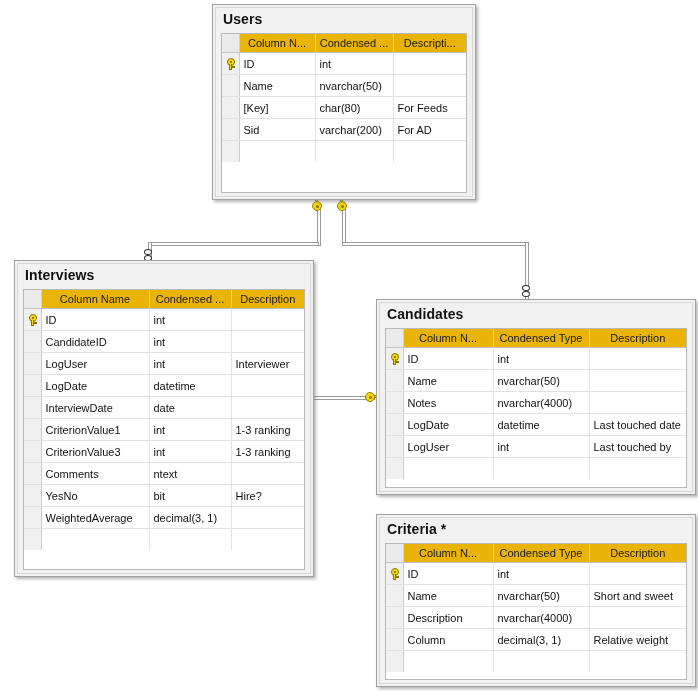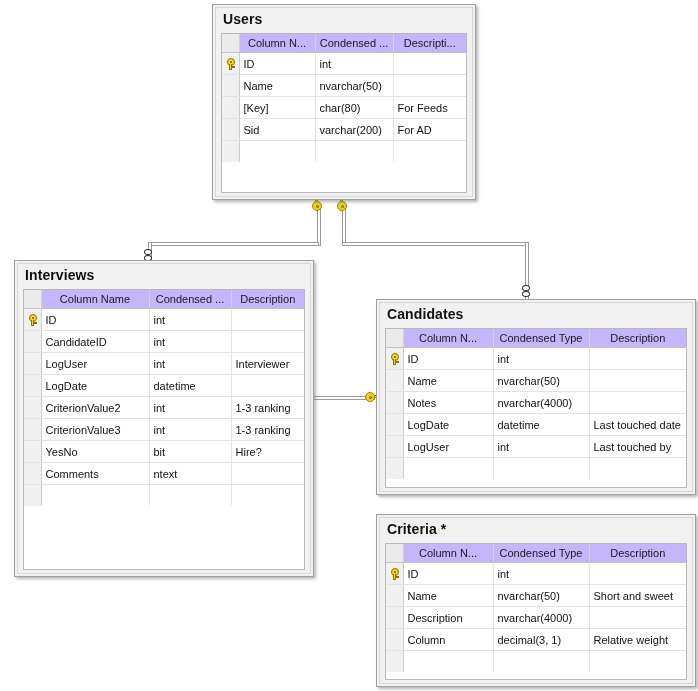--- a/index.html
+++ b/index.html
@@ -159,21 +159,21 @@
     box-sizing: border-box;
     border-collapse: collapse;
   }
   table.cols {
     border-collapse: collapse;
     width: 100%;
     table-layout: fixed;
     font-size: 11px;
   }
   table.cols th {
-    background: #c4b5fd;
+    background: #eab308;
     border-right: 1px solid #d2d2d2;
     border-bottom: 1px solid #c4c4c4;
     font-weight: normal;
     color: #1a1a1a;
     height: 18px;
     text-align: center;
     padding: 0 3px;
     overflow: hidden;
     white-space: nowrap;
   }
@@ -391,40 +391,52 @@
             <td>Interviewer</td>
           </tr>
           <tr>
             <td class="gutter"></td>
             <td>LogDate</td>
             <td>datetime</td>
             <td></td>
           </tr>
           <tr>
             <td class="gutter"></td>
-            <td>CriterionValue2</td>
+            <td>InterviewDate</td>
+            <td>date</td>
+            <td></td>
+          </tr>
+          <tr>
+            <td class="gutter"></td>
+            <td>CriterionValue1</td>
             <td>int</td>
             <td>1-3 ranking</td>
           </tr>
           <tr>
             <td class="gutter"></td>
             <td>CriterionValue3</td>
             <td>int</td>
             <td>1-3 ranking</td>
+          </tr>
+          <tr>
+            <td class="gutter"></td>
+            <td>Comments</td>
+            <td>ntext</td>
+            <td></td>
           </tr>
           <tr>
             <td class="gutter"></td>
             <td>YesNo</td>
             <td>bit</td>
             <td>Hire?</td>
           </tr>
           <tr>
             <td class="gutter"></td>
-            <td>Comments</td>
-            <td>ntext</td>
+            <td>WeightedAverage</td>
+            <td>decimal(3, 1)</td>
             <td></td>
           </tr>
           <tr>
             <td class="gutter"></td>
             <td></td>
             <td></td>
             <td></td>
           </tr>
         </tbody>
       </table>

